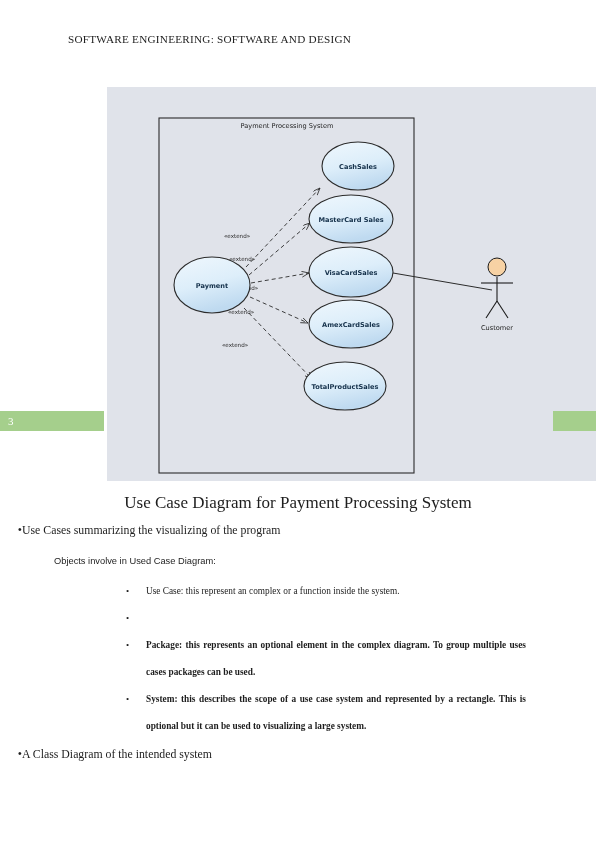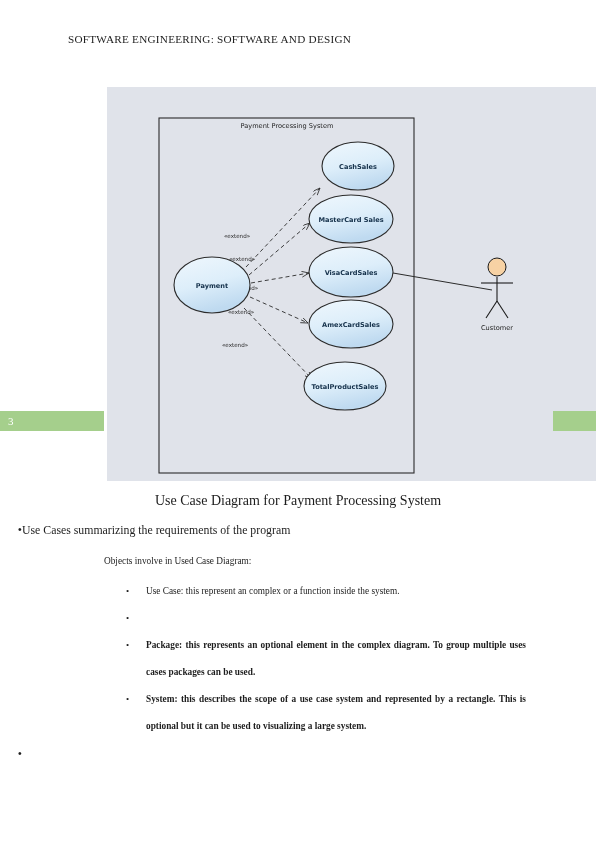--- a/index.html
+++ b/index.html
@@ -66,21 +66,21 @@
   }
   .figure-wrap svg { display: block; }
 
   .figure-caption {
     position: absolute;
     left: 0;
     top: 493px;
     width: 596px;
     text-align: center;
     font-family: "Liberation Serif", serif;
-    font-size: 14px;
+    font-size: 17px;
     color: #1d1d1d;
   }
 
   
   .body-block {
     position: absolute;
     left: 0;
     top: 520px;
     width: 596px;
   }
@@ -97,25 +97,25 @@
     color: #1d1d1d;
   }
   .l1-text {
     font-family: "Liberation Serif", serif;
     font-size: 11.8px;
     line-height: 20px;
     color: #1d1d1d;
   }
 
   .plain-line {
-    font-family: Liberation Serif, serif;
+    font-family: Liberation Sans, sans-serif;
     font-size: 9.3px;
     line-height: 18px;
     color: #1d1d1d;
-    margin-left: 104px;
+    margin-left: 54px;
   }
 
   .l2-row {
     display: flex;
     align-items: flex-start;
     margin-left: 126px;
     max-width: 400px;
   }
   .l2-bullet {
     width: 20px;
@@ -243,21 +243,21 @@
   <div class="band-seg band-right"></div>
   <div class="page-number">3</div>
 </div>
 
 <div class="figure-caption">Use Case Diagram for Payment Processing System</div>
 
 <div class="body-block">
 
   <div class="l1-row">
     <span class="l1-bullet">•</span>
-    <span class="l1-text">Use Cases summarizing the requirements of the program</span>
+    <span class="l1-text">Use Cases summarizing the visualizing of the program</span>
   </div>
 
   <div class="spacer-12"></div>
 
   <div class="plain-line">Objects involve in Used Case Diagram:</div>
 
   <div class="spacer-8"></div>
 
   <div class="l2-row">
     <span class="l2-bullet">•</span>
@@ -275,15 +275,16 @@
 
   <div class="l2-row">
     <span class="l2-bullet">•</span>
     <span class="l2-text wide">System: this describes the scope of a use case system and represented by a rectangle. This is optional but it can be used to visualizing a large system.</span>
   </div>
 
   <div class="spacer-4"></div>
 
   <div class="l1-row">
     <span class="l1-bullet">•</span>
+    <span class="l1-text">A Class Diagram of the intended system</span>
   </div>
 
 </div>
 
 </body></html>

